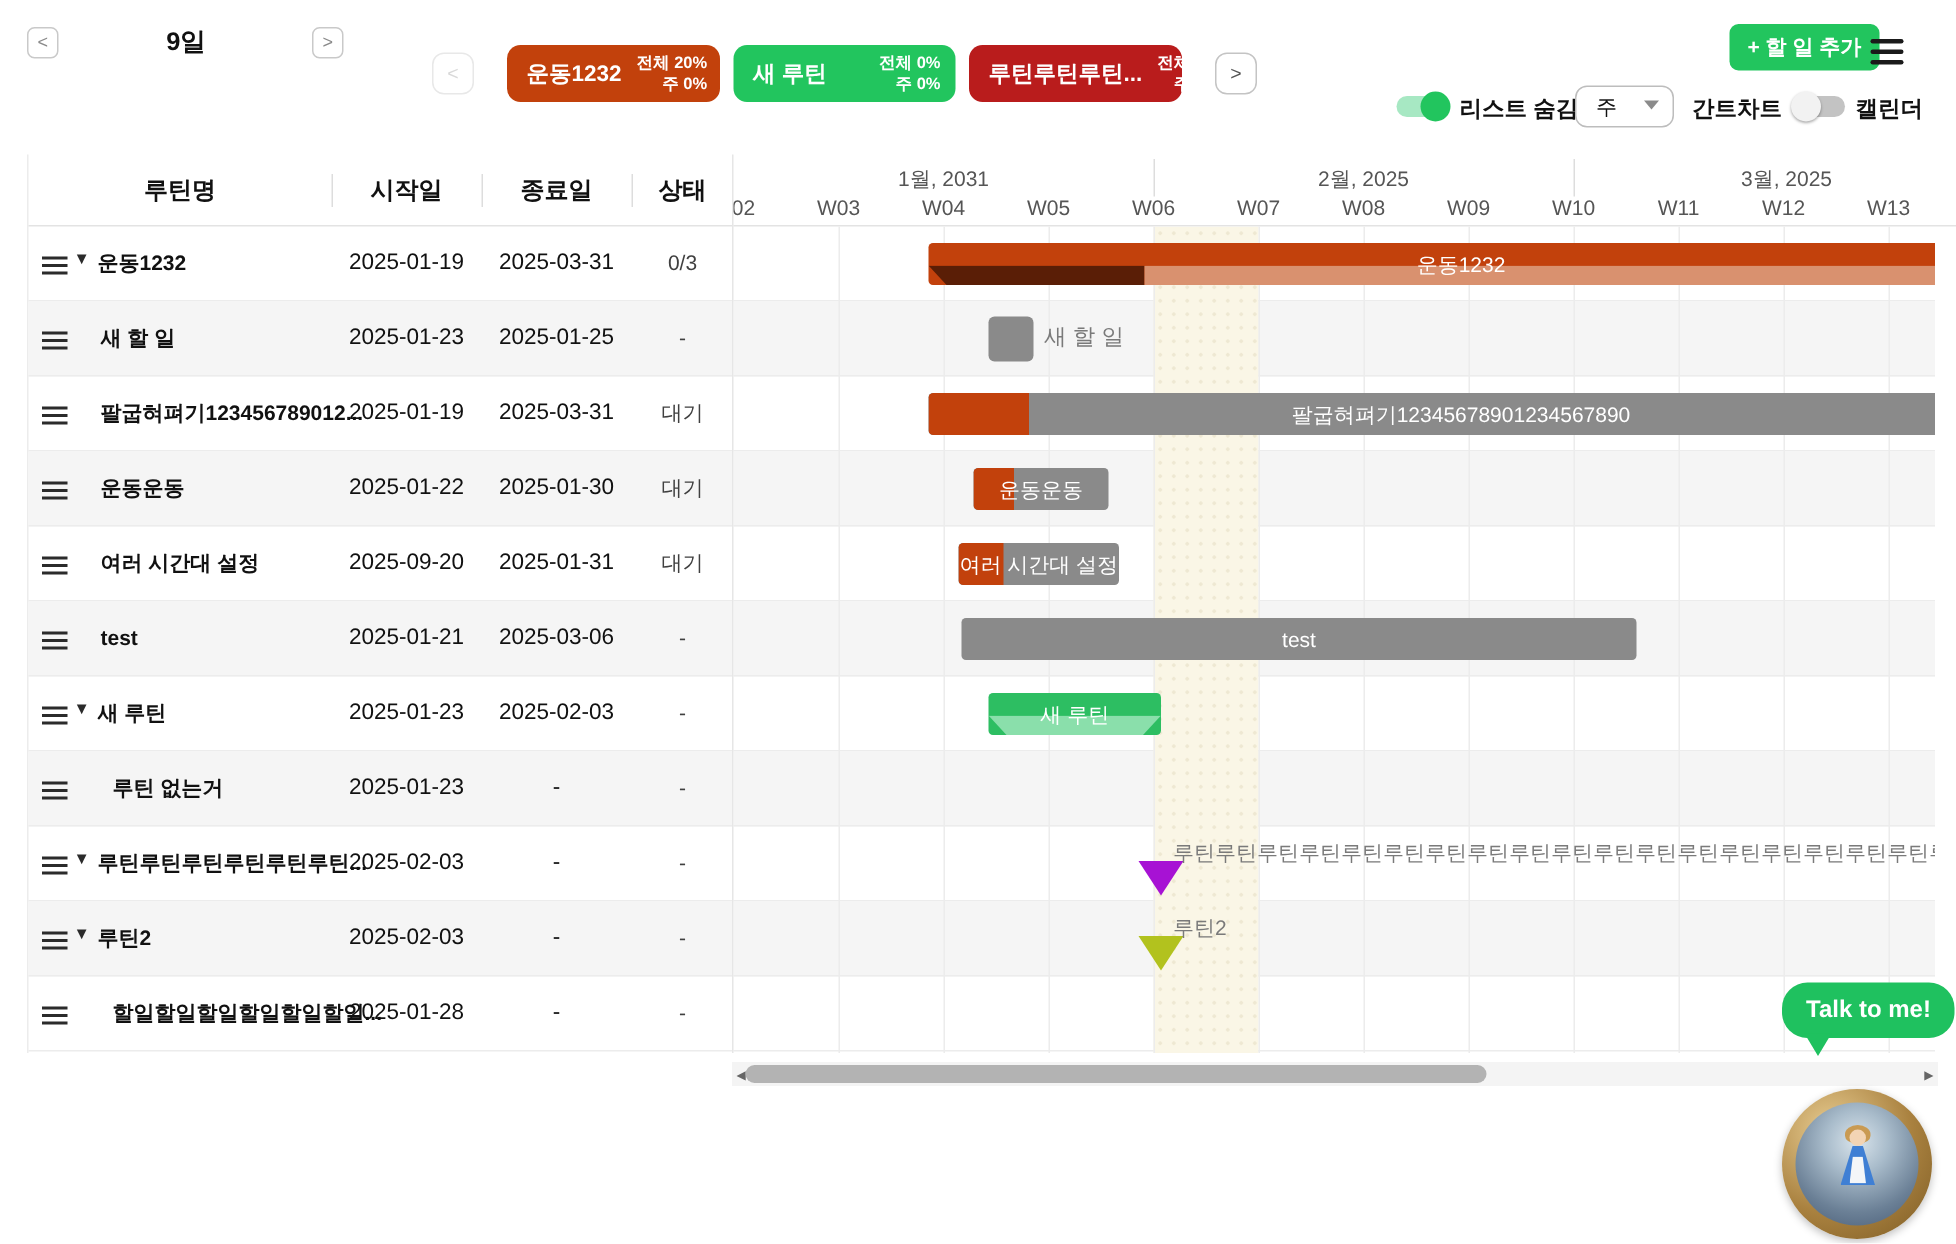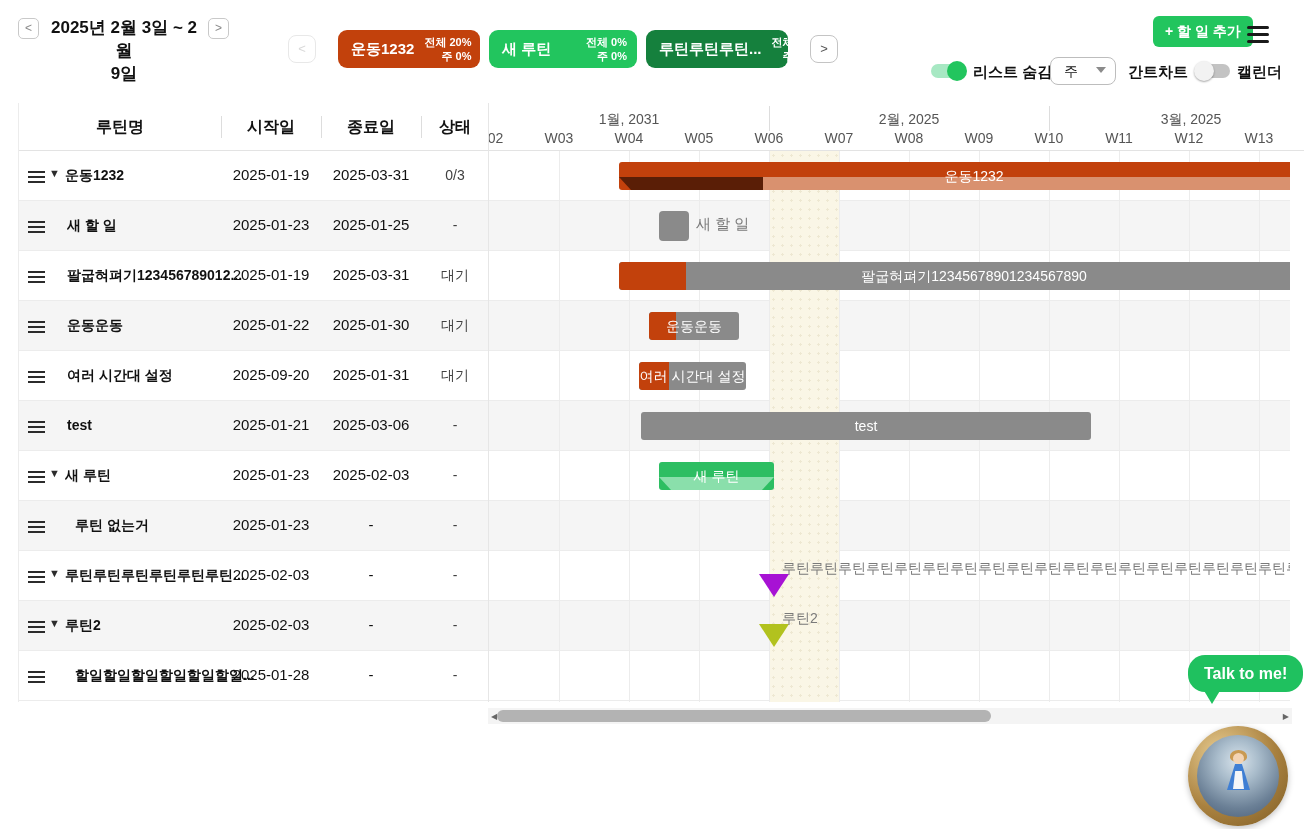--- a/index.html
+++ b/index.html
@@ -113,41 +113,40 @@
   #avatar .apron { position:absolute; left:36px; top:36px; width:11px; height:18px; background:#f4f6f8;
             clip-path:polygon(20% 0, 80% 0, 100% 100%, 0 100%); }
 </style>
 </head>
 <body>
 
 <div id="app">
 
   <div class="nav-btn" id="date-prev">&lt;</div>
   <div id="date-title">
-    <div>2025년 2월 3일 ~ 2월</div>
     <div>9일</div>
   </div>
   <div class="nav-btn" id="date-next">&gt;</div>
 
   <div class="rnav-btn" id="routine-prev">&lt;</div>
   <div class="routine-btn" id="routine-btn-0" style="background: rgb(194, 65, 12);">
     <span class="rb-name">운동1232</span>
     <span class="rb-pcts">
       <span>전체 20%</span><br>
       <span>주 0%</span>
     </span>
   </div>
   <div class="routine-btn" id="routine-btn-1" style="background: rgb(34, 197, 94);">
     <span class="rb-name">새 루틴</span>
     <span class="rb-pcts">
       <span>전체 0%</span><br>
       <span>주 0%</span>
     </span>
   </div>
-  <div class="routine-btn" id="routine-btn-2" style="background: #15803d;">
+  <div class="routine-btn" id="routine-btn-2" style="background: #b91c1c;">
     <span class="rb-name">루틴루틴루틴...</span>
     <span class="rb-pcts">
       <span>전체 0%</span><br>
       <span>주 0%</span>
     </span>
   </div>
   <div class="rnav-btn" id="routine-next">&gt;</div>
 
   <button id="add-task-btn">+ 할 일 추가</button>
   <div id="menu-icon">

